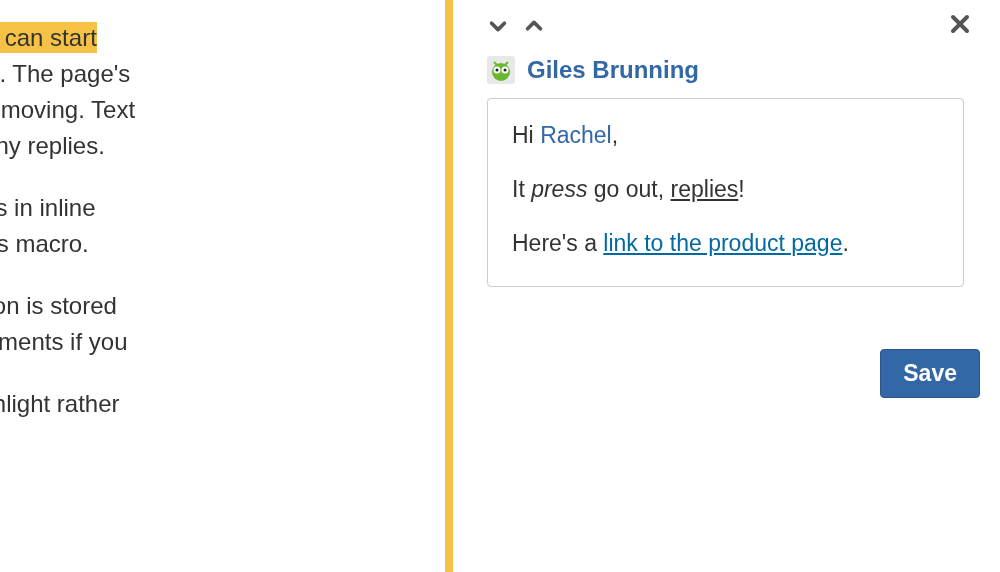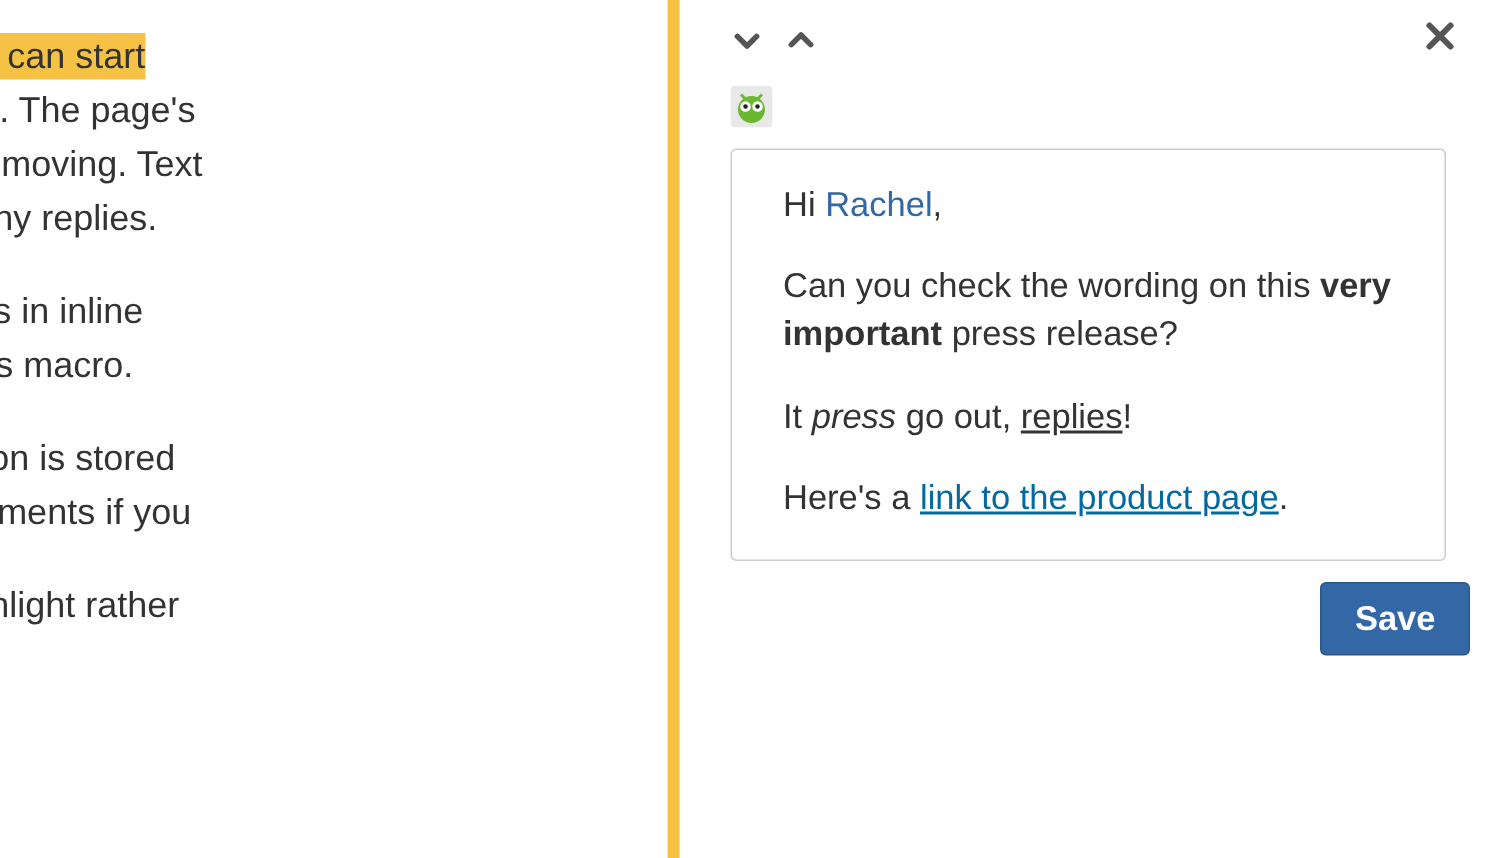--- a/index.html
+++ b/index.html
@@ -64,21 +64,21 @@
     }
     .author-name {
       color: #3367a6;
       font-weight: bold;
       font-size: 24px;
     }
     .comment-box {
       margin: 0 36px 0 34px;
       border: 1px solid #ccc;
       border-radius: 4px;
-      padding: 20px 22px 26px 34px;
+      padding: 20px 22px 26px 24px;
       font-size: 23px;
       line-height: 1.4;
       color: #333;
     }
     .comment-box p { margin-bottom: 22px; }
     .comment-box p:last-child { margin-bottom: 0; }
     .mention { color: #3367a6; }
     .link { color: #0369a1; text-decoration: underline; }
     .ul { text-decoration: underline; }
     .save-row {
@@ -88,20 +88,21 @@
     }
     .save-btn {
       background: #3367a6;
       color: #fff;
       border: 1px solid #2a568c;
       border-radius: 4px;
       padding: 10px 22px;
       font-size: 23px;
       font-weight: bold;
       cursor: pointer;
+      margin-top: 48px;
     }
     .interact { cursor: pointer; }
   </style>
 </head>
 <body>
 
 <div class="page-text">
   <p>
     <span class="hl"> with one click you can start</span><br>
     <span>comment is about. The page's</span><br>
@@ -151,28 +152,26 @@
         <rect x="0" y="0" width="28" height="28" rx="3" fill="#e8e8e8"></rect>
         <circle cx="14" cy="16" r="9" fill="#6ab82f"></circle>
         <circle cx="10" cy="14" r="3.5" fill="#fff"></circle>
         <circle cx="18" cy="14" r="3.5" fill="#fff"></circle>
         <circle cx="10" cy="14" r="1.5" fill="#222"></circle>
         <circle cx="18" cy="14" r="1.5" fill="#222"></circle>
         <line x1="7" y1="6" x2="10" y2="9" stroke="#6ab82f" stroke-width="2"></line>
         <line x1="21" y1="6" x2="18" y2="9" stroke="#6ab82f" stroke-width="2"></line>
       </svg>
     </span>
+    <span class="author-name interact">Giles Brunning</span>
   </div>
 
   <div class="comment-box">
     <p>
       <span>Hi </span><span class="mention interact">Rachel</span><span>,</span>
-    </p>
-    <p>
-      <span>Can you check the wording on this </span><b>very important</b><span> press release?</span>
     </p>
     <p>
       <span>It </span><i>press</i><span> go out, </span><span class="ul">replies</span><span>!</span>
     </p>
     <p>
       <span>Here's a </span><span class="link interact">link to the product page</span><span>.</span>
     </p>
   </div>
 
   <div class="save-row">

